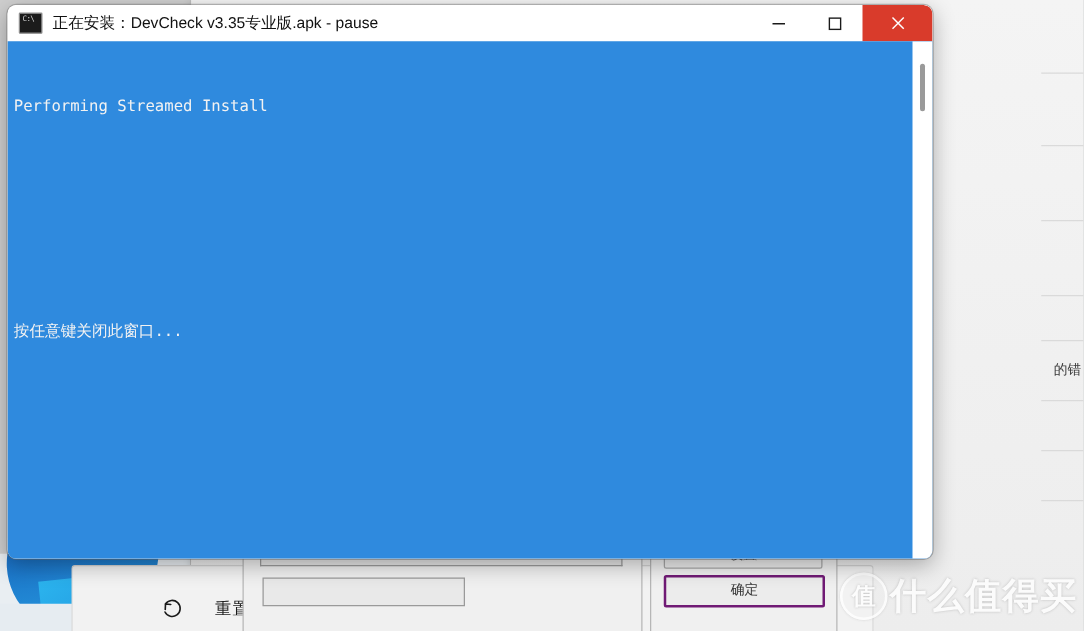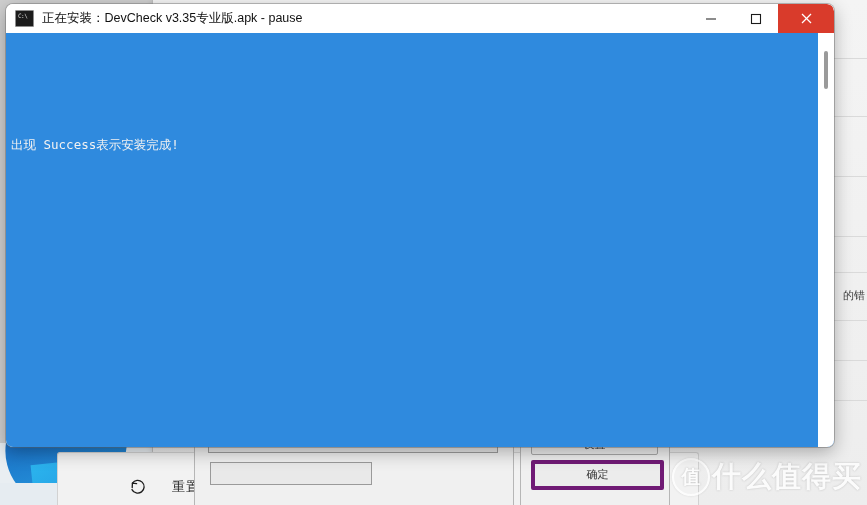--- a/index.html
+++ b/index.html
@@ -200,21 +200,21 @@
     line-height: 18px;
     overflow: hidden;
   }
   #bg-btn-bottom {
     position: absolute;
     left: 10px;
     top: 22px;
     width: 125px;
     height: 22px;
     background: #ececec;
-    border: 4px solid #701a75;
+    border: 2px solid #701a75;
     border-radius: 2px;
     font-size: 11px;
     color: #333;
     text-align: center;
     line-height: 21px;
     overflow: hidden;
   }
 
   
   #watermark {
@@ -247,21 +247,21 @@
     font-weight: bold;
     letter-spacing: 1px;
     text-shadow: 0 0 2px rgba(120,120,120,0.55);
   }
 
   
   #console-window {
     position: absolute;
     left: 6px;
     top: 4px;
-    width: 828px;
+    width: 740px;
     height: 443px;
     border-radius: 7px;
     background: #ffffff;
     box-shadow: 0 5px 18px rgba(0,0,0,0.30), 0 0 0 1px rgba(120,120,120,0.45);
     overflow: hidden;
   }
 
   #titlebar {
     position: relative;
     height: 29px;
@@ -450,23 +450,24 @@
           <svg width="13" height="13" viewBox="0 0 13 13">
             <line x1="2" y1="2" x2="11" y2="11" stroke="#ffffff" stroke-width="1.2"></line>
             <line x1="11" y1="2" x2="2" y2="11" stroke="#ffffff" stroke-width="1.2"></line>
           </svg>
         </div>
       </div>
     </div>
 
     <div id="console-body">
       <div id="console-text">
+        <div class="line">Performing Streamed Install</div>
         <div class="blank"></div>
-        <div class="line">出现 Success表示安装完成!</div>
         <div class="blank"></div>
+        <div class="line">按任意键关闭此窗口...</div>
       </div>
 
       <div id="console-scrollbar">
         <div id="console-thumb"></div>
       </div>
     </div>
   </div>
 
 </div>
 

